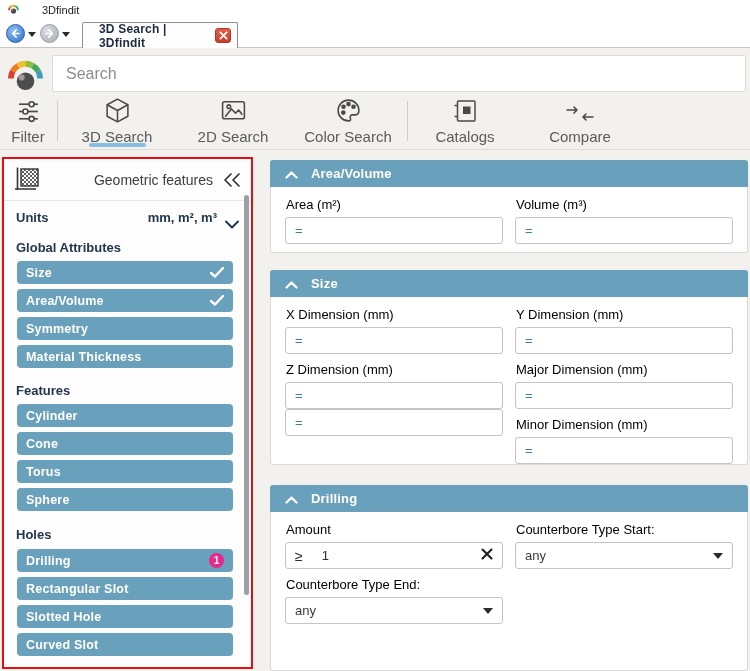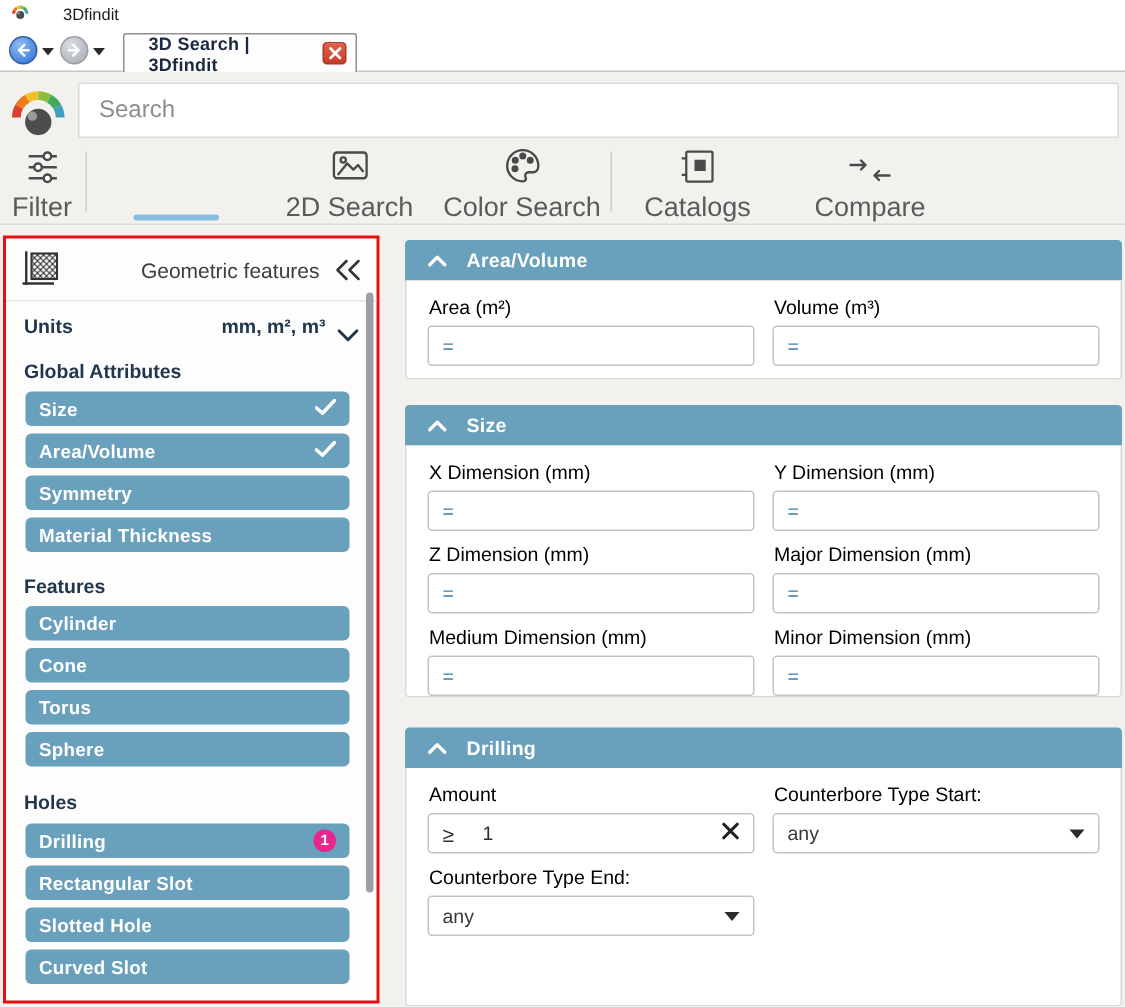--- a/index.html
+++ b/index.html
@@ -32,21 +32,21 @@
   .app { position:absolute; top:48px; bottom:0; left:0; right:0; background:#f2f1ee; }
 
   .logo { position:absolute; left:3px; top:7px; }
   .searchbox { position:absolute; left:52px; top:7px; width:694px; height:37px; background:#fff;
                border:1px solid #dcdad6; border-radius:2px; font-family:"Liberation Sans",sans-serif;
                font-size:16px; color:#555; padding:0 13px; }
   .searchbox::placeholder { color:#8d8d8d; opacity:1; }
 
   .titem { position:absolute; top:49px; display:flex; flex-direction:column; align-items:center; gap:4px; }
   .titem .ic { height:27px; display:flex; align-items:flex-end; }
-  .titem .lbl { font-size:18px; color:#5b5b5b; white-space:nowrap; }
+  .titem .lbl { font-size:15px; color:#5b5b5b; white-space:nowrap; }
   .tdivider { position:absolute; top:53px; width:1px; height:40px; background:#cfcdc9; }
   .active-underline { position:absolute; left:89px; top:95px; width:57px; height:4px;
                       background:#85bede; border-radius:2px; }
   .toolbar-sep { position:absolute; left:0; right:0; top:101px; height:1px; background:#dedcd8; }
 
   
   .sidebar { position:absolute; left:2px; top:109px; width:251px; height:512px;
              background:#fdfdfd; border:2px solid #e30f13; }
   .sb-inner { position:relative; width:100%; height:100%; }
   .sb-title { position:absolute; right:38px; top:13px; font-size:14px; color:#3d3d3d; }
@@ -153,20 +153,29 @@
         <path d="M3,12 H21"></path>
           <circle cx="9" cy="12" r="2.4" fill="#fff"></circle>
         <path d="M3,19 H21"></path>
           <circle cx="15" cy="19" r="2.4" fill="#fff"></circle>
       </svg>
     </span>
     <span class="lbl">Filter</span>
   </div>
   <div class="tdivider" style="left:57px;"></div>
 
+  <div class="titem" style="left:75px; width:84px;">
+    <span class="ic">
+      <svg width="27" height="27" viewBox="0 0 26 26" fill="none" stroke="#4a4a4a" stroke-width="1.5" stroke-linejoin="round">
+        <path d="M13,2 L23,7.5 V18.5 L13,24 L3,18.5 V7.5 Z"></path>
+        <path d="M3,7.5 L13,13 L23,7.5 M13,13 V24"></path>
+      </svg>
+    </span>
+    <span class="lbl">3D Search</span>
+  </div>
 
   <div class="titem" style="left:191px; width:84px;">
     <span class="ic">
       <svg width="27" height="27" viewBox="0 0 26 26" fill="none" stroke="#4a4a4a" stroke-width="1.5" stroke-linejoin="round">
         <rect x="2.5" y="4.5" width="21" height="16.5" rx="2"></rect>
         <path d="M5,19 L11,11.5 L15,15.5 L18,12.5 L21.5,17"></path>
         <circle cx="8.5" cy="9.3" r="1.7"></circle>
       </svg>
     </span>
     <span class="lbl">2D Search</span>
@@ -338,21 +347,20 @@
       </div>
       <div class="field">
         <span class="flabel">Z Dimension (mm)</span>
         <input type="text" value="=" style="">
       </div>
       <div class="field">
         <span class="flabel">Major Dimension (mm)</span>
         <input type="text" value="=" style="">
       </div>
       <div class="field">
-        <span class="flabel">Medium Dimension (mm)</span>
         <input type="text" value="=" style="">
       </div>
       <div class="field">
         <span class="flabel">Minor Dimension (mm)</span>
         <input type="text" value="=" style="">
       </div>
     </div>
   </div>
 
   <div class="panel" style="top:437px;">

